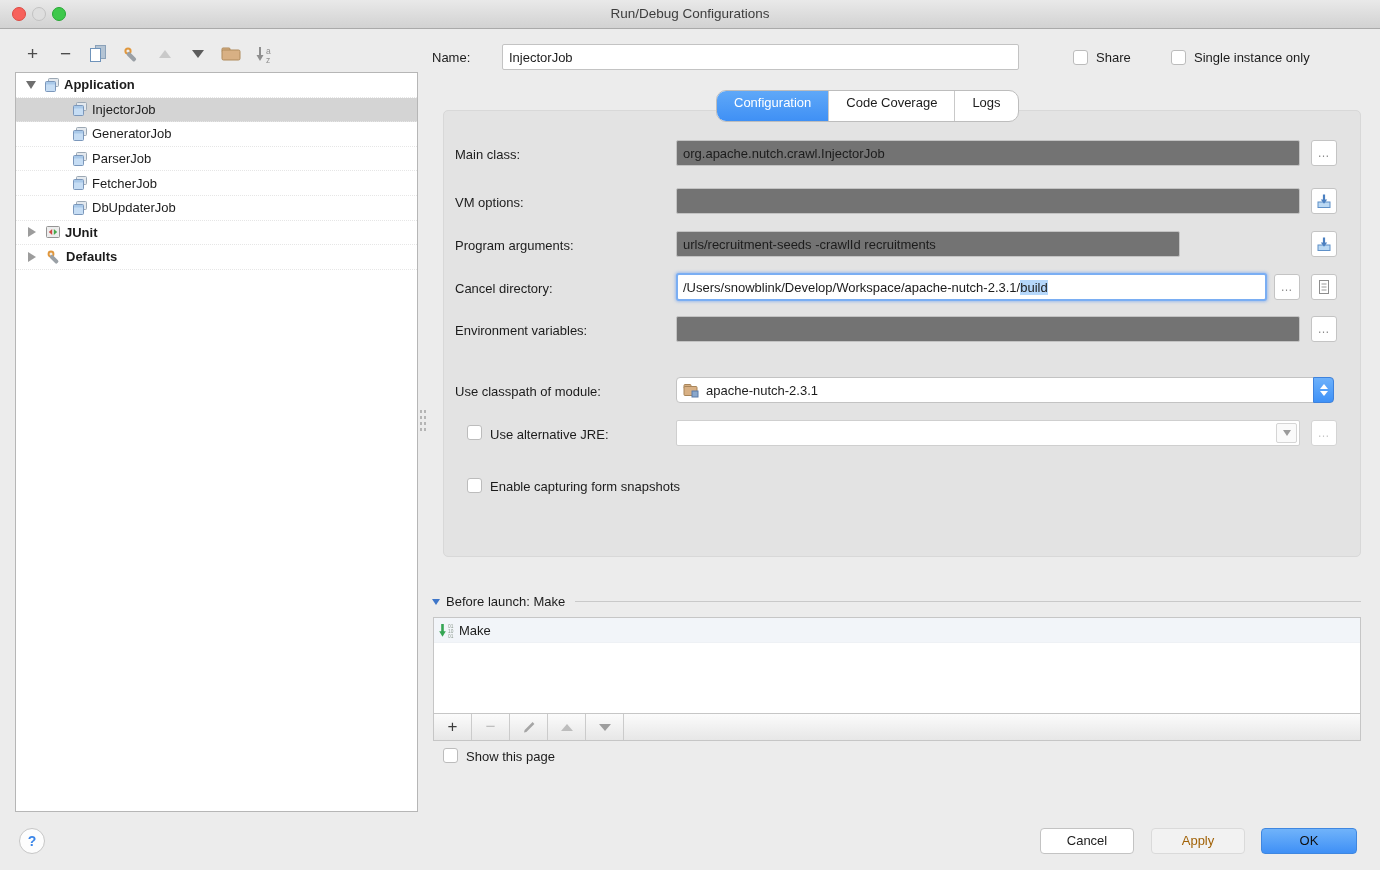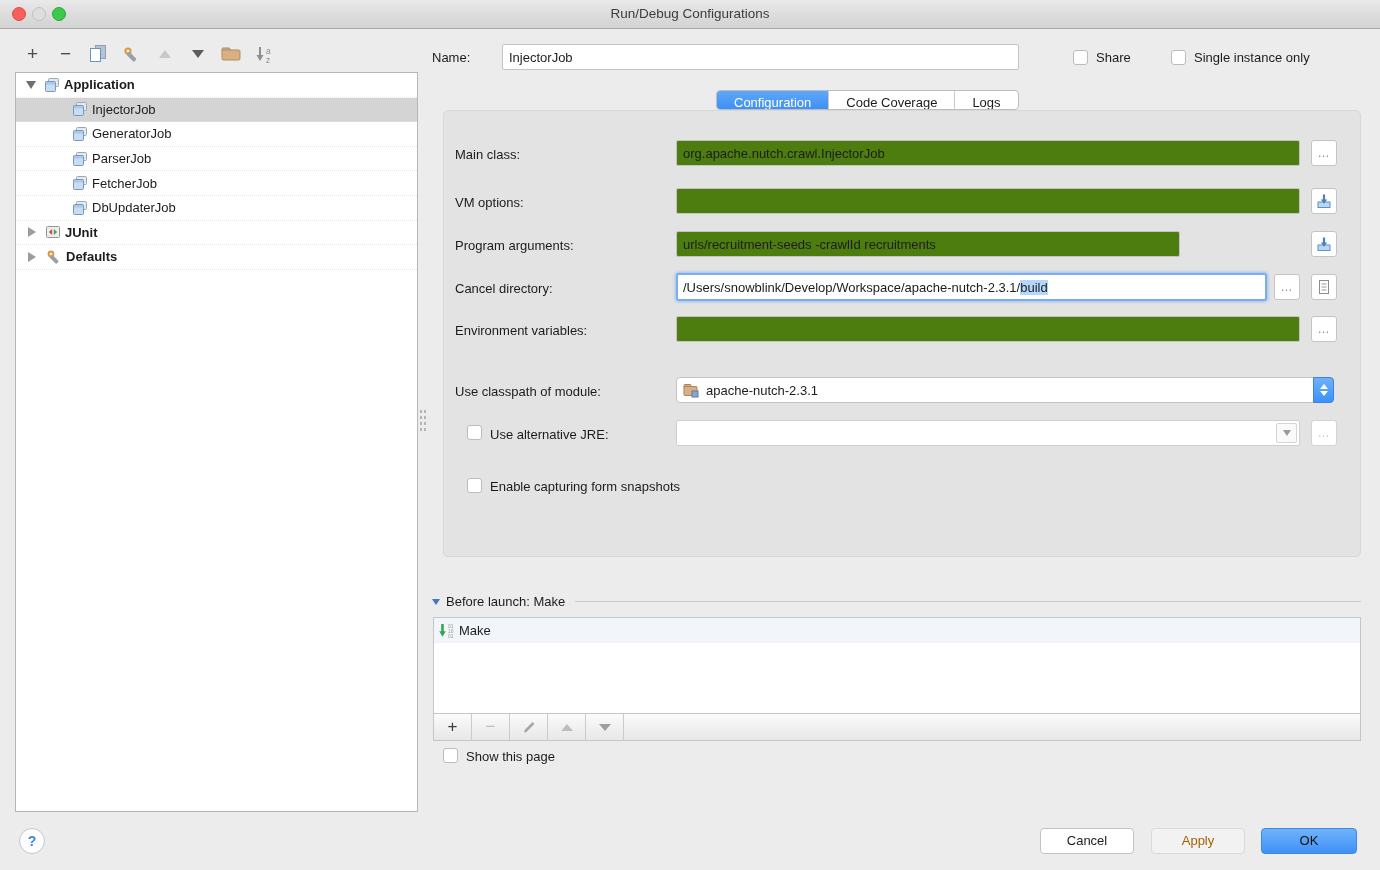--- a/index.html
+++ b/index.html
@@ -54,31 +54,31 @@
   .name-field { position:absolute; left:502px; top:44px; width:517px; height:26px;
                 background:#fff; border:1px solid #c3c3c3; border-radius:2px; padding:0 6px;
                 font:inherit; color:#1c1c1c; }
   .checkbox { position:absolute; width:15px; height:15px; background:#fff; border:1px solid #bcbcbc; border-radius:3px; }
   .cb-share { left:1073px; top:50px; }
   .lbl-share { position:absolute; left:1096px; top:50px; }
   .cb-single { left:1171px; top:50px; }
   .lbl-single { position:absolute; left:1194px; top:50px; }
 
   
-  .tabs { position:absolute; left:716px; top:90px; height:20px; display:flex;
-          background:#fff; border:1px solid #bdbdbd; border-radius:4px; overflow:hidden; z-index:5; }
+  .tabs { position:absolute; left:716px; top:90px; height:32px; display:flex;
+          background:#fff; border:1px solid #bdbdbd; border-radius:10px; overflow:hidden; z-index:5; }
   .tab { padding:0 17px; line-height:24px; color:#1c1c1c; border-left:1px solid #c9c9c9; }
   .tab:first-child { border-left:none; }
   .tab.active { background:linear-gradient(#5fa8f8,#3f90f5); color:#fff; border-left:none; }
 
   
   .config-panel { position:absolute; left:443px; top:110px; width:918px; height:447px;
                   background:#e3e3e3; border:1px solid #d8d8d8; border-radius:5px; }
   .frm-label { position:absolute; left:455px; }
-  .field { position:absolute; background:#4d7c0f; border:1px solid #c3c3c3; border-radius:2px;
+  .field { position:absolute; background:#737373; border:1px solid #c3c3c3; border-radius:2px;
            height:26px; padding:0 6px; font:inherit; color:#1c1c1c; }
   .side-btn { position:absolute; width:26px; height:26px; background:#fff; border:1px solid #c4c4c4;
               border-radius:3px; display:flex; align-items:center; justify-content:center;
               color:#8a8a8a; font-size:12px; letter-spacing:1px; }
   .side-btn.disabled { color:#c6c6c6; border-color:#d4d4d4; }
 
   .wd-field { position:absolute; left:676px; top:273px; width:591px; height:28px; background:#fff;
               border:2px solid #7aaef3; border-radius:3px; box-shadow:0 0 3px 1px rgba(106,158,240,.55);
               display:flex; align-items:center; padding:0 5px; white-space:nowrap; overflow:hidden; }
   .wd-sel { background:#b5d7fb; }

